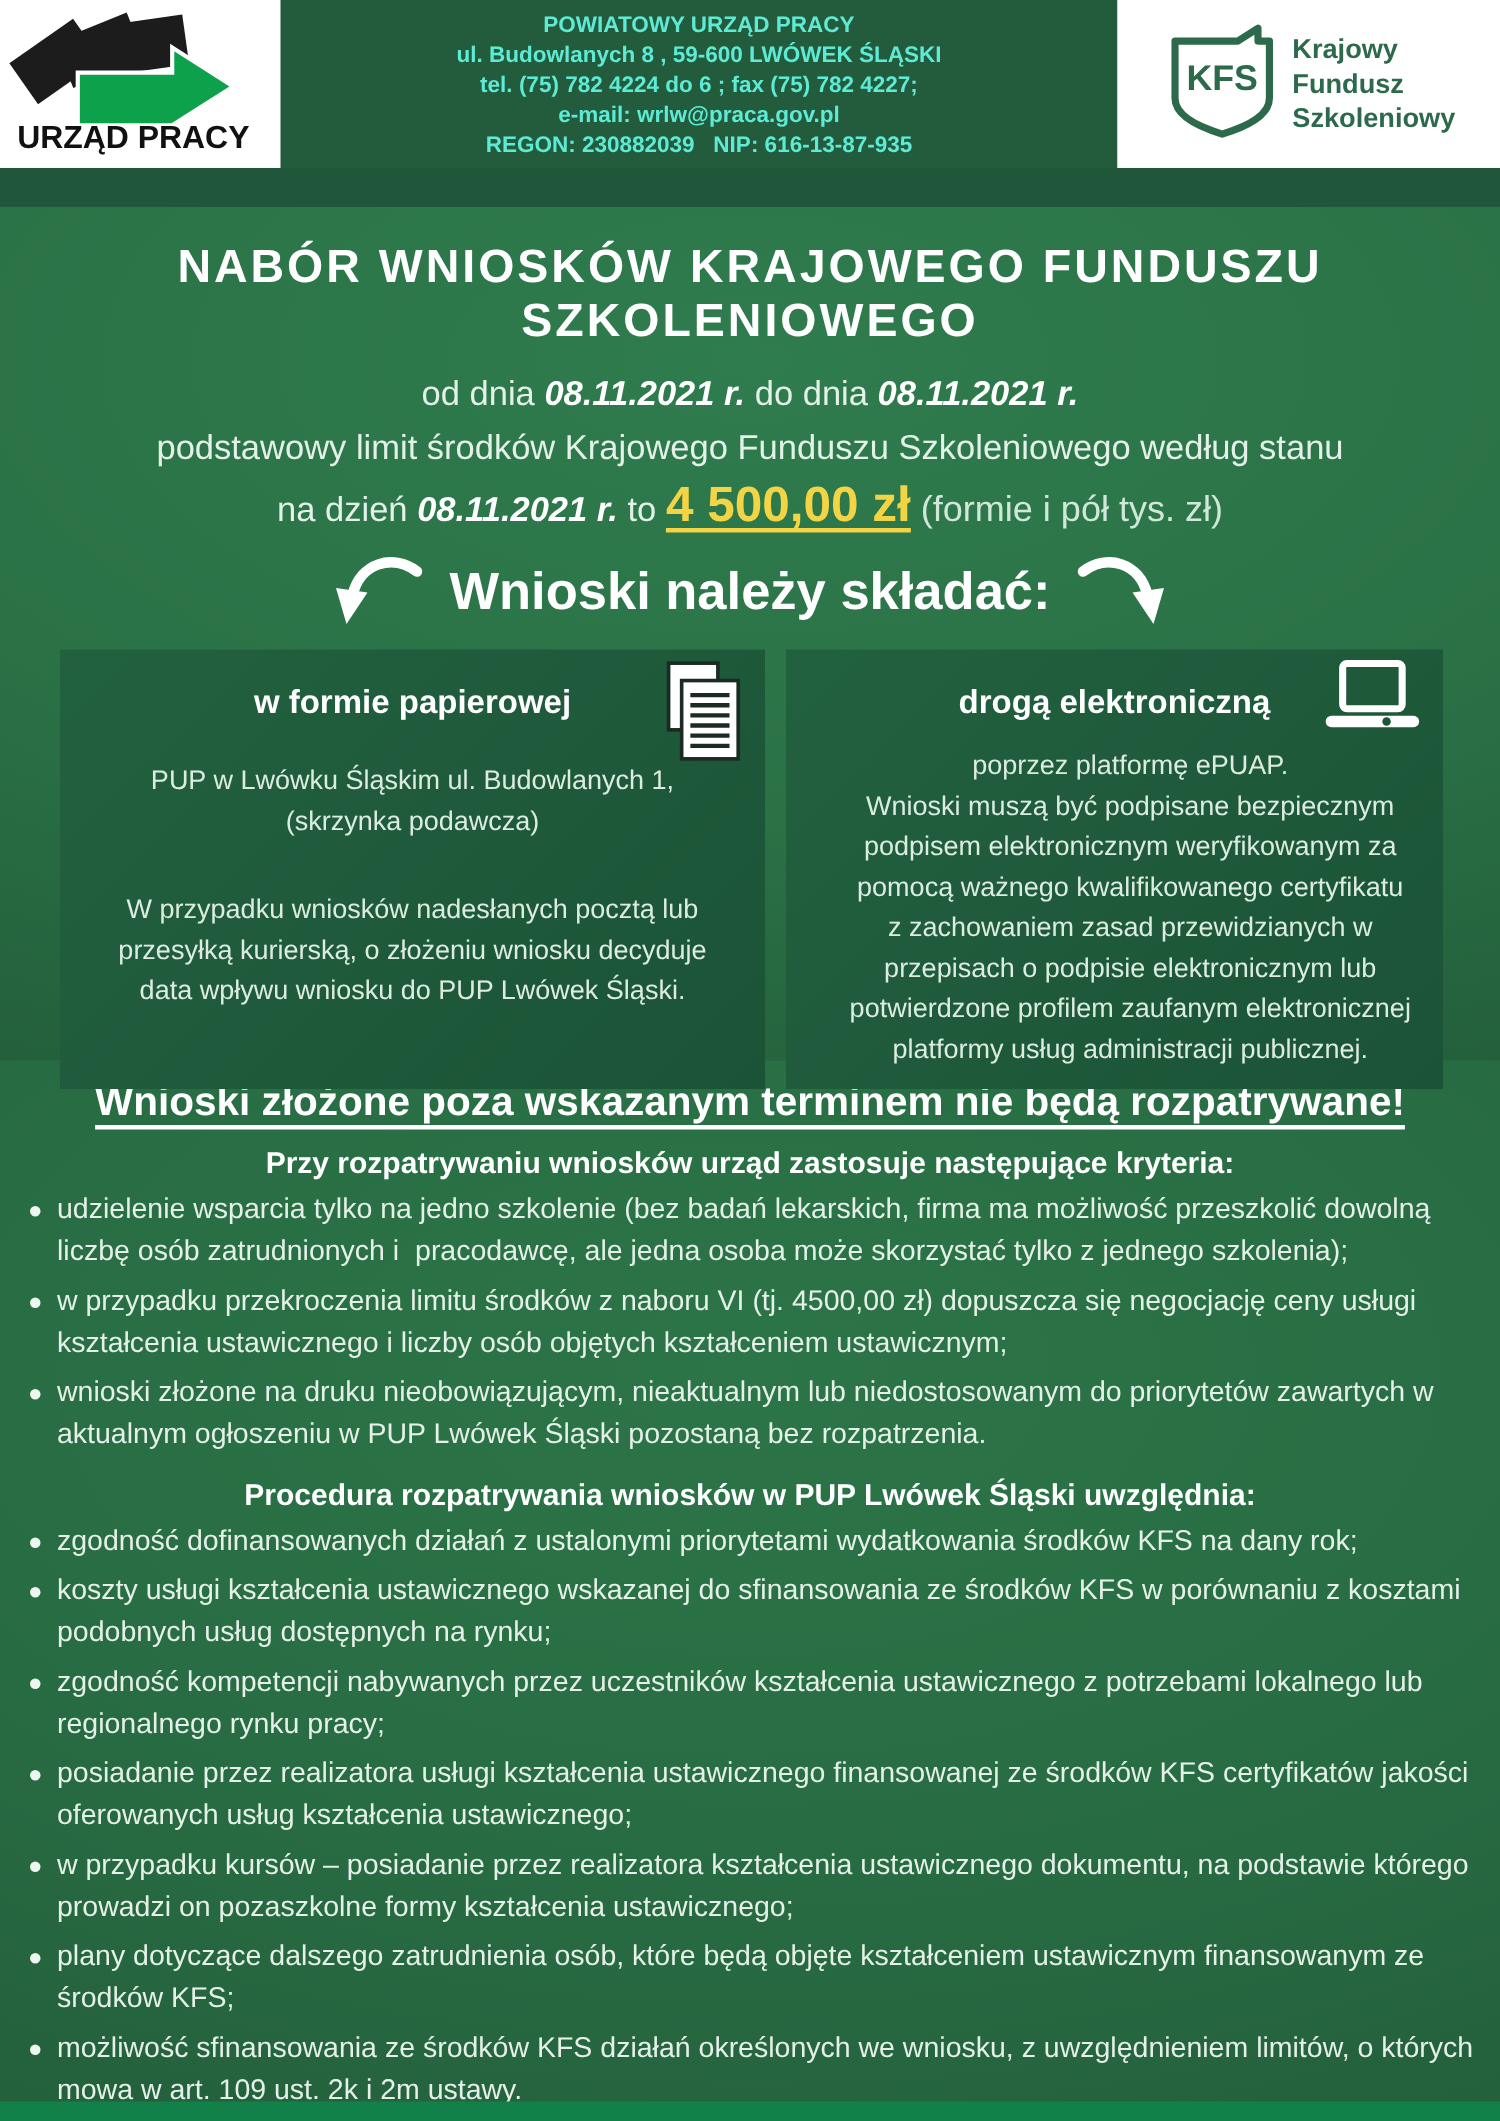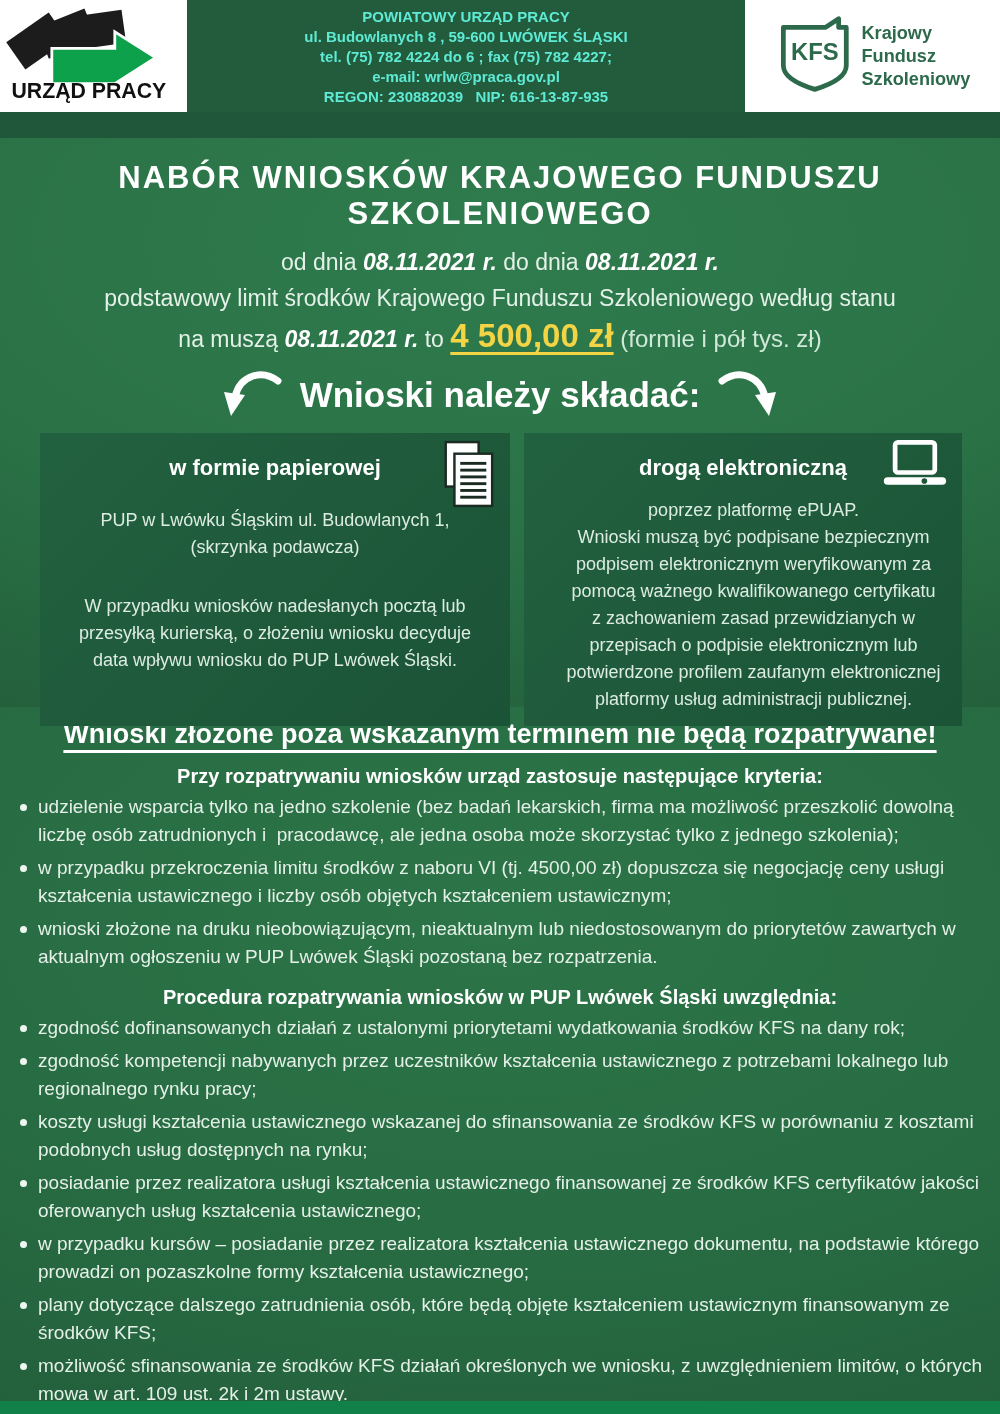--- a/index.html
+++ b/index.html
@@ -114,21 +114,21 @@
   </div>
   <div class="header-strip"></div>
 
   <div class="section-top">
     <h1 class="main-title">NABÓR WNIOSKÓW KRAJOWEGO FUNDUSZU SZKOLENIOWEGO</h1>
 
     <p class="intro-line dates"><span>od dnia </span><span class="date-strong">08.11.2021 r.</span><span> do dnia </span><span class="date-strong">08.11.2021 r.</span></p>
 
     <p class="intro-line limit1">podstawowy limit środków Krajowego Funduszu Szkoleniowego według stanu</p>
 
-    <p class="intro-line limit2"><span>na muszą </span><span class="date-strong">08.11.2021 r.</span><span> to </span><span class="amount">4 500,00 zł</span><span class="amount-suffix"> (formie i pół tys. zł)</span></p>
+    <p class="intro-line limit2"><span>na dzień </span><span class="date-strong">08.11.2021 r.</span><span> to </span><span class="amount">4 500,00 zł</span><span class="amount-suffix"> (formie i pół tys. zł)</span></p>
 
     <div class="submit-row">
       <svg width="62" height="56" viewBox="0 0 62 56">
         <path d="M56,14 C40,2 18,8 13,30" stroke="#ffffff" stroke-width="7" fill="none" stroke-linecap="round"></path>
         <polygon points="2,25 23,28 9,49" fill="#ffffff"></polygon>
       </svg>
       <span class="submit-heading">Wnioski należy składać:</span>
       <svg width="62" height="56" viewBox="0 0 62 56">
         <path d="M6,14 C22,2 44,8 49,30" stroke="#ffffff" stroke-width="7" fill="none" stroke-linecap="round"></path>
         <polygon points="60,25 39,28 53,49" fill="#ffffff"></polygon>
@@ -180,22 +180,22 @@
     <h3 class="list-heading">Przy rozpatrywaniu wniosków urząd zastosuje następujące kryteria:</h3>
     <ul class="bullets">
       <li>udzielenie wsparcia tylko na jedno szkolenie (bez badań lekarskich, firma ma możliwość przeszkolić dowolną liczbę osób zatrudnionych i  pracodawcę, ale jedna osoba może skorzystać tylko z jednego szkolenia);</li>
       <li>w przypadku przekroczenia limitu środków z naboru VI (tj. 4500,00 zł) dopuszcza się negocjację ceny usługi kształcenia ustawicznego i liczby osób objętych kształceniem ustawicznym;</li>
       <li>wnioski złożone na druku nieobowiązującym, nieaktualnym lub niedostosowanym do priorytetów zawartych w aktualnym ogłoszeniu w PUP Lwówek Śląski pozostaną bez rozpatrzenia.</li>
     </ul>
 
     <h3 class="list-heading">Procedura rozpatrywania wniosków w PUP Lwówek Śląski uwzględnia:</h3>
     <ul class="bullets">
       <li>zgodność dofinansowanych działań z ustalonymi priorytetami wydatkowania środków KFS na dany rok;</li>
+      <li>koszty usługi kształcenia ustawicznego wskazanej do sfinansowania ze środków KFS w porównaniu z kosztami podobnych usług dostępnych na rynku;</li>
       <li>zgodność kompetencji nabywanych przez uczestników kształcenia ustawicznego z potrzebami lokalnego lub  regionalnego rynku pracy;</li>
-      <li>koszty usługi kształcenia ustawicznego wskazanej do sfinansowania ze środków KFS w porównaniu z kosztami podobnych usług dostępnych na rynku;</li>
       <li>posiadanie przez realizatora usługi kształcenia ustawicznego finansowanej ze środków KFS certyfikatów jakości oferowanych usług kształcenia ustawicznego;</li>
       <li>w przypadku kursów – posiadanie przez realizatora kształcenia ustawicznego dokumentu, na podstawie którego prowadzi on pozaszkolne formy kształcenia ustawicznego;</li>
       <li>plany dotyczące dalszego zatrudnienia osób, które będą objęte kształceniem ustawicznym finansowanym ze środków KFS;</li>
       <li>możliwość sfinansowania ze środków KFS działań określonych we wniosku, z uwzględnieniem limitów, o których mowa w art. 109 ust. 2k i 2m ustawy.</li>
     </ul>
   </div>
 
   <div class="footer-bar"></div>
 </div>
 

